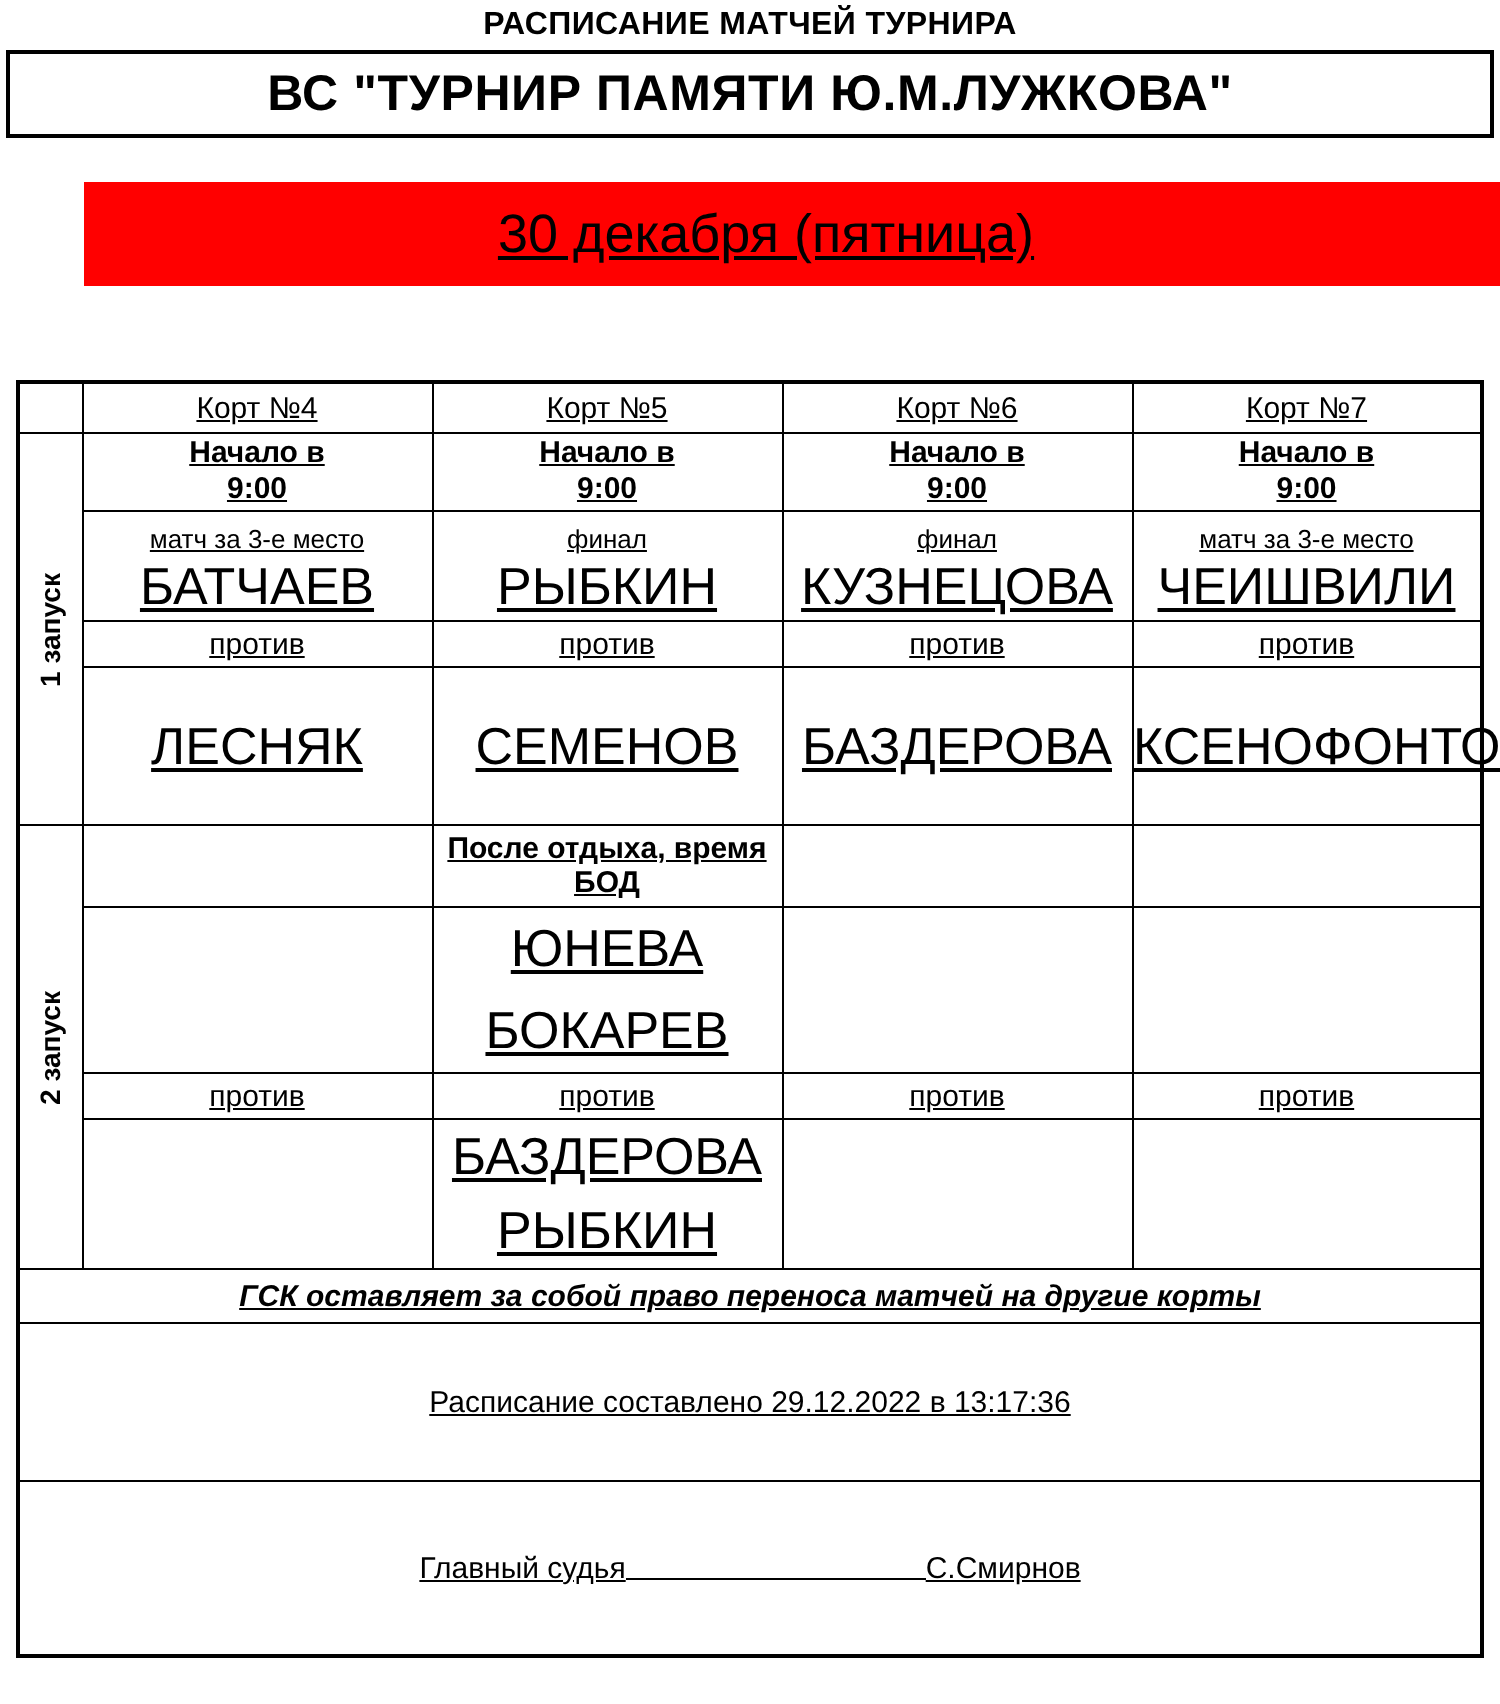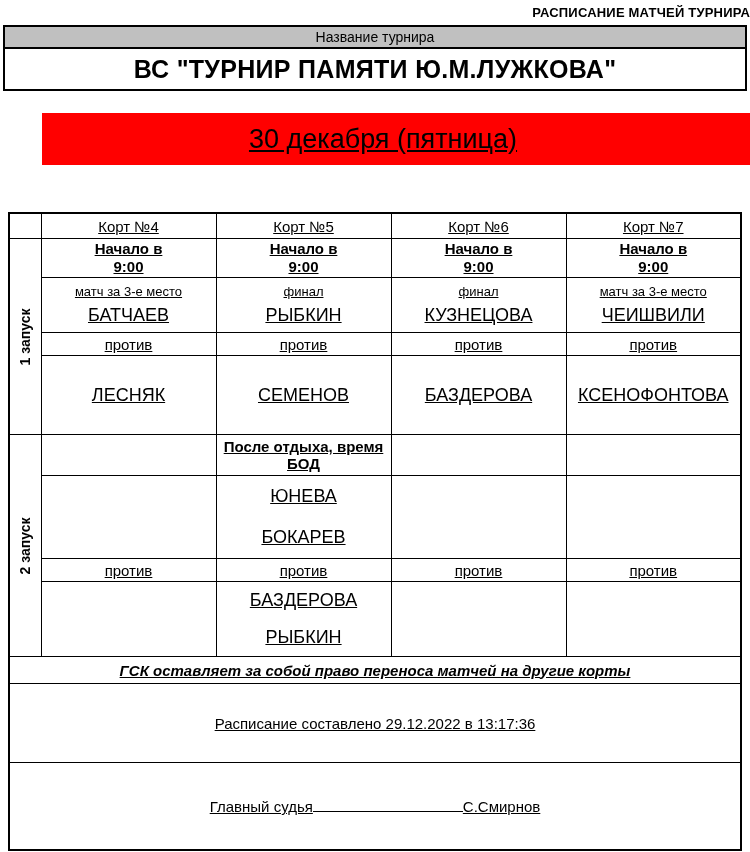--- a/index.html
+++ b/index.html
@@ -11,22 +11,22 @@
     width: 750px;
     height: 852px;
     font-family: "Liberation Sans", sans-serif;
     color: #000000;
     overflow: hidden;
     position: relative;
   }
 
   
   .doc-title {
-    text-align: right;
-    font-size: 13px;
+    text-align: center;
+    font-size: 16px;
     font-weight: bold;
     letter-spacing: 0.2px;
     padding-top: 5px;
     line-height: 15px;
   }
 
   
   .name-block {
     margin: 5px 3px 0 3px;
     border: 2px solid #000;
@@ -141,21 +141,21 @@
     height: 54px;
     line-height: 25px;
   }
   .match-kind {
     font-size: 13px;
     display: block;
     white-space: nowrap;
     line-height: 21px;
   }
   .player {
-    font-size: 18px;
+    font-size: 26px;
     display: block;
     line-height: 27px;
     white-space: nowrap;
   }
   td.vs-row {
     height: 22px;
     font-size: 13px;
   }
   td.bottom-row {
     height: 78px;
@@ -220,21 +220,20 @@
     vertical-align: bottom;
     height: 14px;
   }
 </style>
 </head>
 <body>
 
 <div class="doc-title">РАСПИСАНИЕ МАТЧЕЙ ТУРНИРА</div>
 
 <div class="name-block">
-  <div class="name-label">Название турнира</div>
   <div class="name-value">ВС "ТУРНИР ПАМЯТИ Ю.М.ЛУЖКОВА"</div>
 </div>
 
 <div class="date-banner-wrap">
   <div class="date-banner"></div>
   <div class="date-banner-text">30 декабря (пятница)</div>
 </div>
 
 <div class="sched-wrap">
 <table class="sched">

